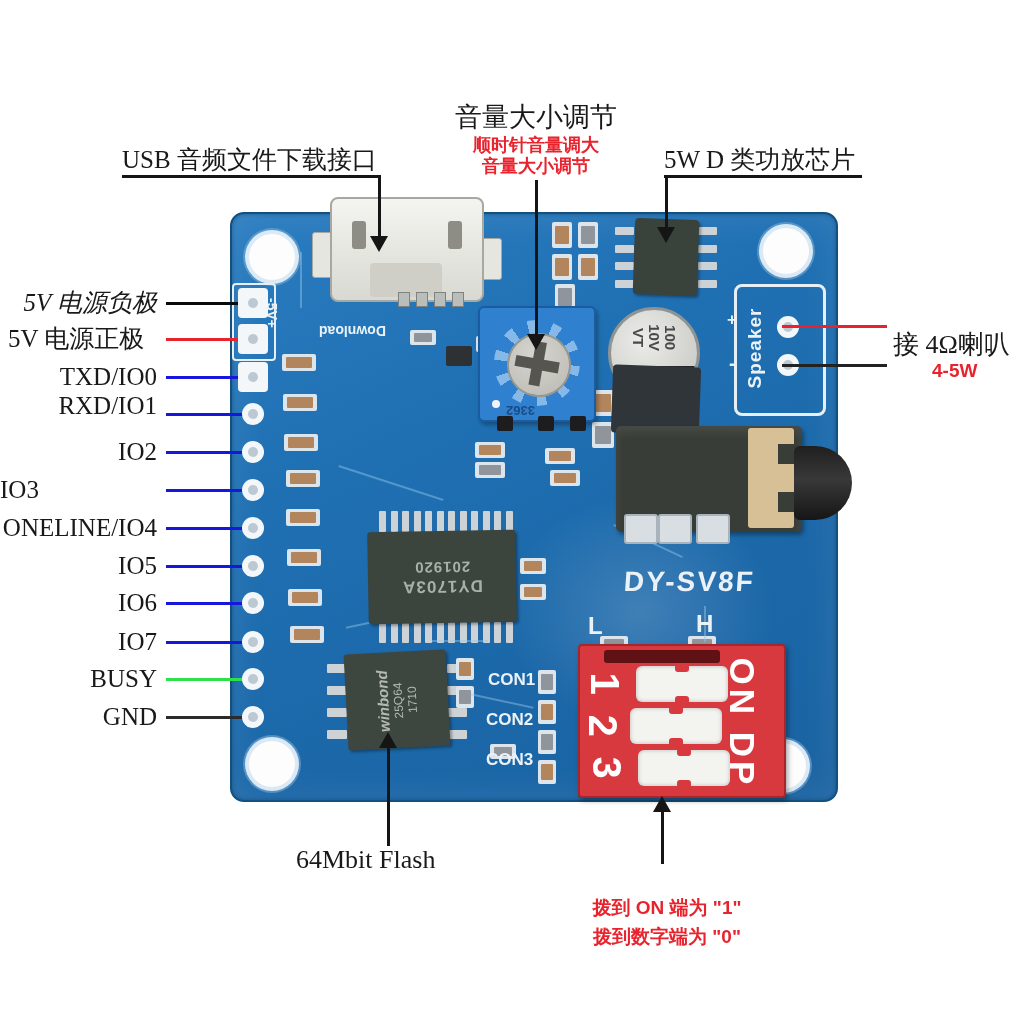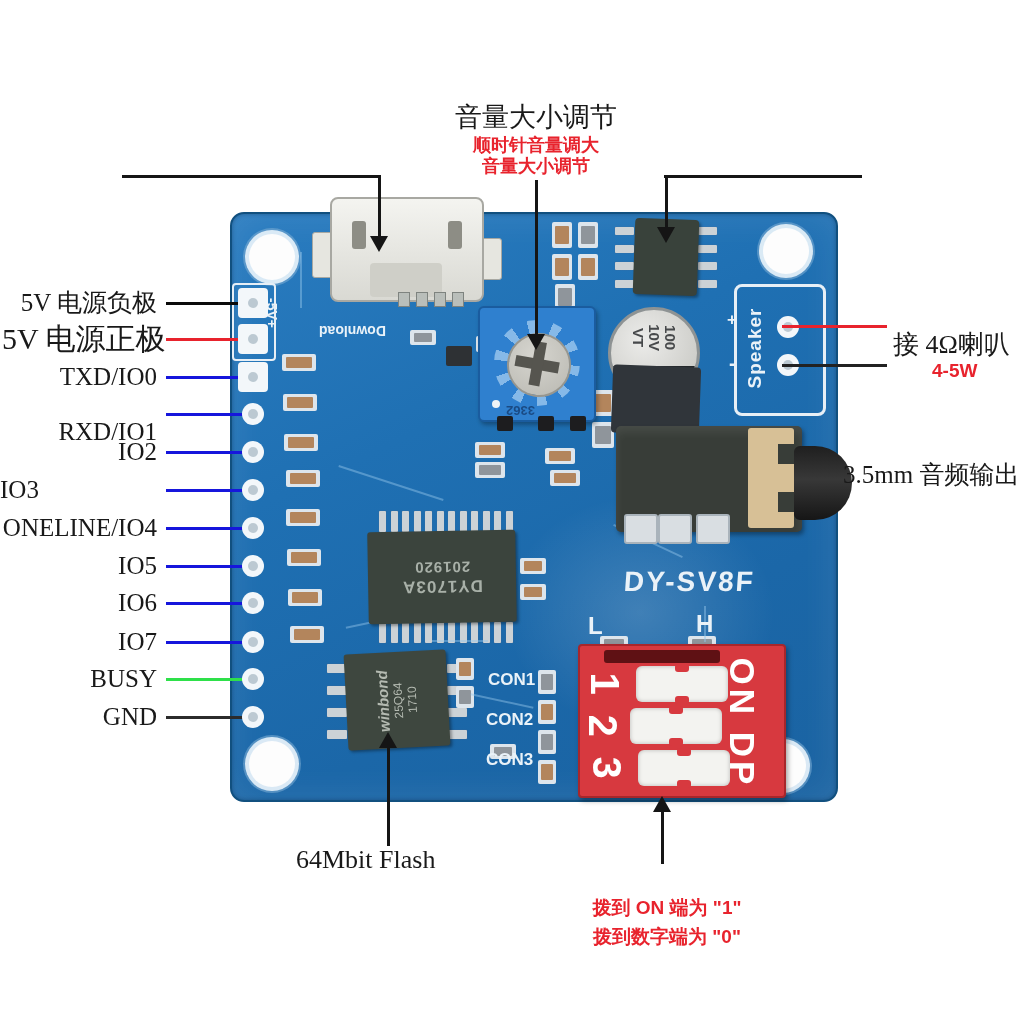--- a/index.html
+++ b/index.html
@@ -363,61 +363,62 @@
         <span>3</span>
       </div>
     <div class="slider" style="left:56px;top:20px;width:92px;"></div>
     <div class="slider" style="left:50px;top:62px;width:92px;"></div>
     <div class="slider" style="left:58px;top:104px;width:92px;"></div>
     <div class="vtext" style="left:134px;top:8px;width:56px;height:138px;">
       <span style="transform:rotate(90deg);color:#fff;font-weight:bold;font-size:35px;letter-spacing:4px;font-family:'Liberation Sans',sans-serif;">ON DP</span>
     </div>
   </div>
 
+  <div class="lbl" style="left:122px;top:146px;font-size:25px;">USB 音频文件下载接口</div>
   <div class="hline" style="left:122px;top:175px;width:259px;"></div>
   <div class="vline" style="left:378px;top:175px;height:62px;"></div>
   <div class="arr-dn" style="left:370px;top:236px;"></div>
 
   <div class="lbl ctr" style="left:436px;top:102px;width:200px;font-size:27px;">音量大小调节</div>
   <div class="redtxt ctr" style="left:436px;top:136px;width:200px;font-size:18px;">顺时针音量调大</div>
   <div class="redtxt ctr" style="left:436px;top:157px;width:200px;font-size:18px;">音量大小调节</div>
   <div class="vline" style="left:535px;top:180px;height:156px;"></div>
   <div class="arr-dn" style="left:527px;top:334px;"></div>
 
+  <div class="lbl" style="left:664px;top:146px;font-size:25px;">5W D 类功放芯片</div>
   <div class="hline" style="left:664px;top:175px;width:198px;"></div>
   <div class="vline" style="left:665px;top:175px;height:54px;"></div>
   <div class="arr-dn" style="left:657px;top:227px;"></div>
 
   <div class="hline" style="left:782px;top:325px;width:105px;background:#e8232d;"></div>
   <div class="hline" style="left:782px;top:364px;width:105px;background:#222;"></div>
   <div class="lbl" style="left:893px;top:330px;font-size:26px;">接 4Ω喇叭</div>
   <div class="redtxt" style="left:932px;top:361px;font-size:19px;">4-5W</div>
 
-  <div class="lbl" style="left:843px;top:461px;font-size:25px;">3.5mm 音频输出</div>
 
   <div class="vline" style="left:387px;top:748px;height:98px;"></div>
   <div class="arr-up" style="left:379px;top:732px;"></div>
   <div class="lbl" style="left:296px;top:845px;font-size:26px;">64Mbit Flash</div>
 
   <div class="vline" style="left:661px;top:812px;height:52px;"></div>
   <div class="arr-up" style="left:653px;top:796px;"></div>
   <div class="redtxt ctr" style="left:562px;top:898px;width:210px;font-size:19px;">拨到 ON 端为 "1"</div>
   <div class="redtxt ctr" style="left:562px;top:927px;width:210px;font-size:19px;">拨到数字端为 "0"</div>
 
   <div id="left-pins">
-      <div class="lbl" style="left: 0px; top: 287px; width: 157px; text-align: right; font-size: 25px; line-height: 32px;">5V 电源负极</div>
+      <div class="lbl" style="left: 0px; top: 287px; width: 157px; text-align: right; font-size: 25px; line-height: 32px; font-style: italic;">5V 电源负极</div>
       <div style="position: absolute; left: 166px; top: 302px; width: 84px; height: 3px; background: rgb(10, 10, 10);"></div>
       <div class="padsq" style="left: 238px; top: 288px;"></div>
-      <div class="lbl" style="left: 2px; top: 323px; width: 157px; text-align: right; font-size: 30px; line-height: 32px;">5V 电源正极</div>
+      <div class="lbl" style="left: 8px; top: 323px; width: 157px; text-align: left; font-size: 25px; line-height: 32px;">5V 电源正极</div>
       <div style="position: absolute; left: 166px; top: 338px; width: 84px; height: 3px; background: rgb(232, 35, 45);"></div>
       <div class="padsq" style="left: 238px; top: 324px;"></div>
       <div class="lbl" style="left: 0px; top: 361px; width: 157px; text-align: right; font-size: 25px; line-height: 32px;">TXD/IO0</div>
       <div style="position: absolute; left: 166px; top: 376px; width: 84px; height: 3px; background: rgb(22, 22, 220);"></div>
       <div class="padsq" style="left: 238px; top: 362px;"></div>
-      <div class="lbl" style="left: 0px; top: 416px; width: 157px; text-align: right; font-size: 25px; line-height: 32px;">RXD/IO1</div>
+      <div class="lbl" style="left: 0px; top: 390px; width: 157px; text-align: right; font-size: 25px; line-height: 32px;">RXD/IO1</div>
       <div style="position: absolute; left: 166px; top: 413px; width: 84px; height: 3px; background: rgb(22, 22, 220);"></div>
       <div class="hole" style="left: 242px; top: 403px;"></div>
       <div class="lbl" style="left: 0px; top: 436px; width: 157px; text-align: right; font-size: 25px; line-height: 32px;">IO2</div>
       <div style="position: absolute; left: 166px; top: 451px; width: 84px; height: 3px; background: rgb(22, 22, 220);"></div>
       <div class="hole" style="left: 242px; top: 441px;"></div>
       <div class="lbl" style="left: 0px; top: 474px; width: 157px; text-align: left; font-size: 25px; line-height: 32px;">IO3</div>
       <div style="position: absolute; left: 166px; top: 489px; width: 84px; height: 3px; background: rgb(22, 22, 220);"></div>
       <div class="hole" style="left: 242px; top: 479px;"></div>
       <div class="lbl" style="left: 0px; top: 512px; width: 157px; text-align: right; font-size: 25px; line-height: 32px;">ONELINE/IO4</div>
       <div style="position: absolute; left: 166px; top: 527px; width: 84px; height: 3px; background: rgb(22, 22, 220);"></div>

